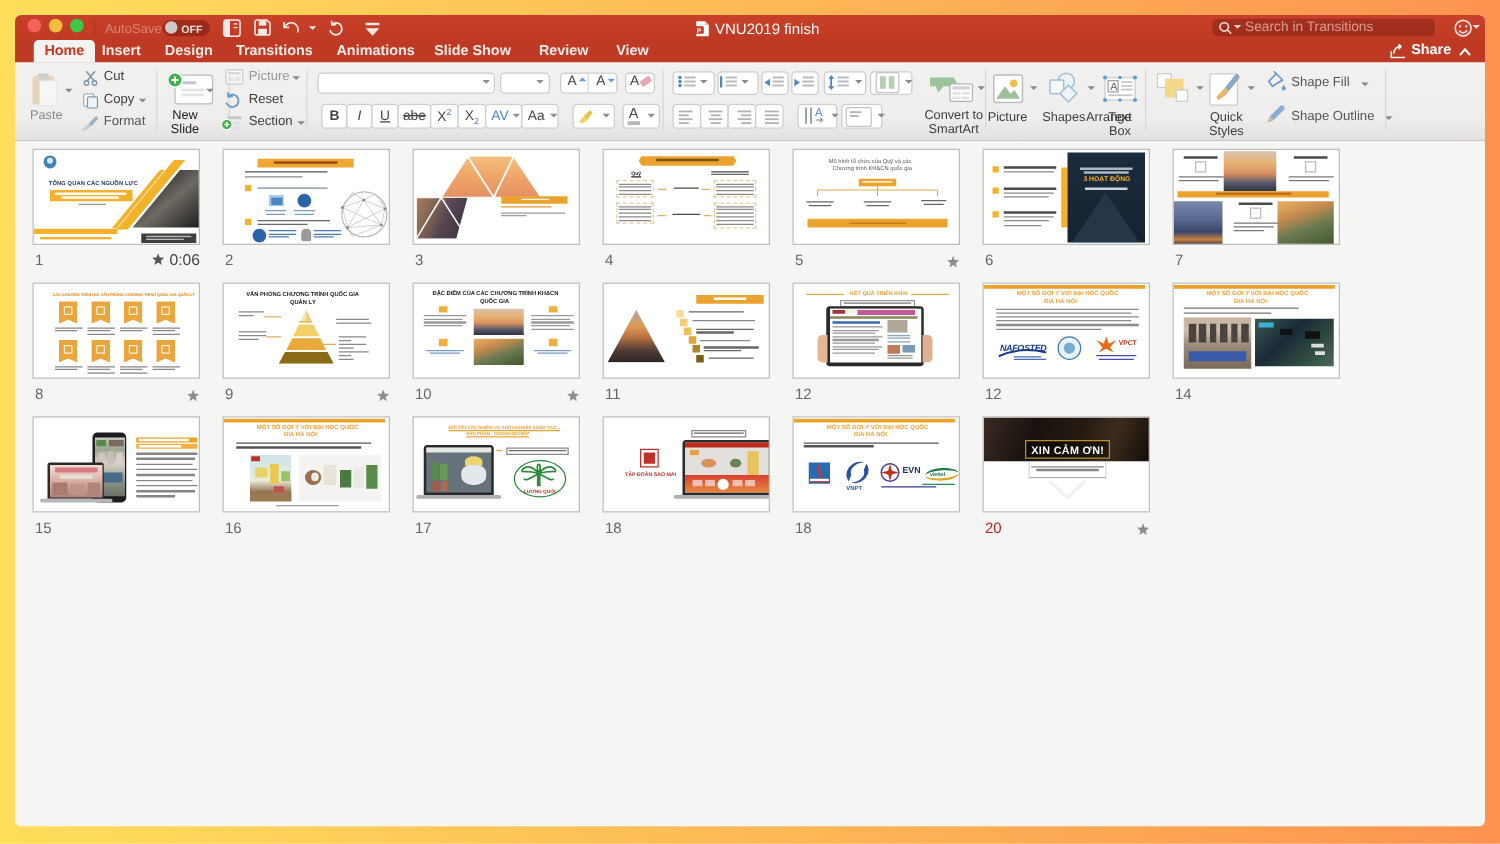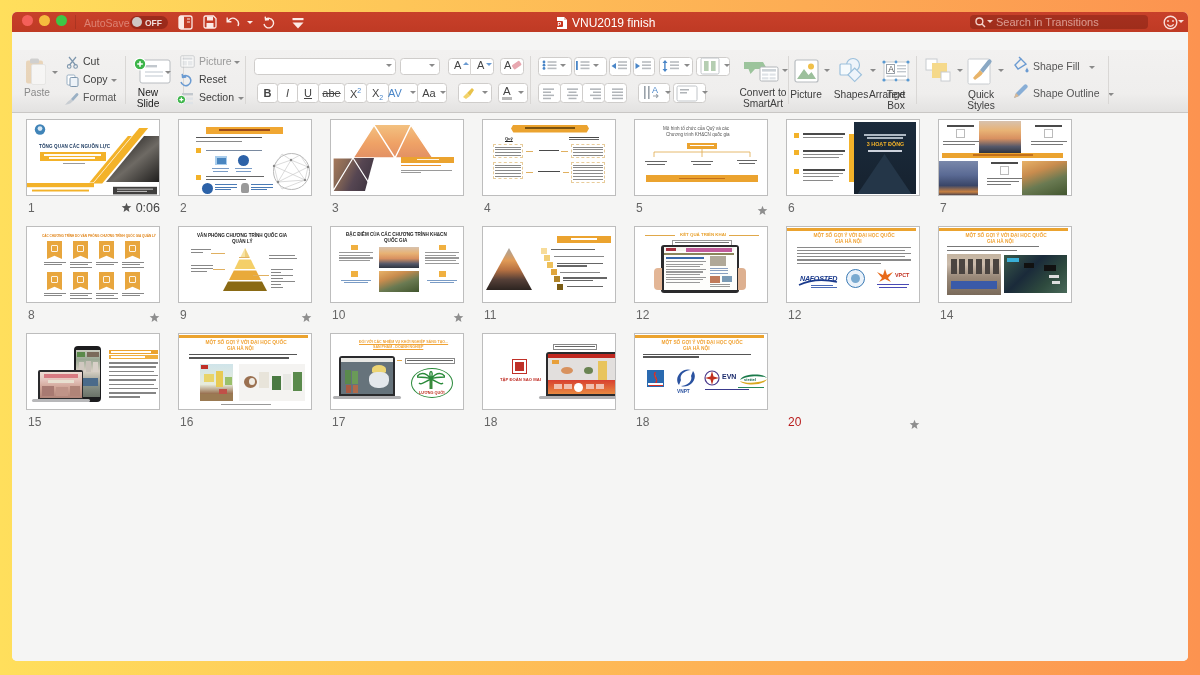--- a/index.html
+++ b/index.html
@@ -80,20 +80,38 @@
     <div class="dd" style="left:975px;top:8px;border-top-color:#f4d2ca;"></div>
     <div style="position:absolute;left:984px;top:4px;font-size:11px;color:rgba(255,225,218,.6)">Search in Transitions</div>
     <svg style="position:absolute;left:1151px;top:2.5px" width="15" height="15" viewBox="0 0 15 15">
       <circle cx="7.5" cy="7.5" r="6.3" fill="none" stroke="#f8ded8" stroke-width="1.4"></circle>
       <path d="M5 5 L5 7 M10 5 L10 7" stroke="#f8ded8" stroke-width="1.4"></path>
       <path d="M4.4 9.2 A3.4 3.4 0 0 0 10.6 9.2" fill="none" stroke="#f8ded8" stroke-width="1.4"></path>
     </svg>
     <div class="dd" style="left:1166px;top:8px;border-top-color:#f8ded8;"></div>
   </div>
 
+  <div id="tabrow">
+    <div style="position:absolute;left:15px;top:0;width:49px;height:18px;background:#f4f3f2;border-radius:4px 4px 0 0"></div>
+    <div class="tab" style="left:15px;width:49px;color:#c5361d;">Home</div>
+    <div class="tab" style="left:61px;width:48px;">Insert</div>
+    <div class="tab" style="left:111px;width:56px;">Design</div>
+    <div class="tab" style="left:168px;width:79px;">Transitions</div>
+    <div class="tab" style="left:248px;width:81px;">Animations</div>
+    <div class="tab" style="left:331px;width:70px;">Slide Show</div>
+    <div class="tab" style="left:409px;width:60px;">Review</div>
+    <div class="tab" style="left:468px;width:52px;">View</div>
+    <svg style="position:absolute;left:1100px;top:3px" width="13" height="12" viewBox="0 0 13 12">
+      <path d="M1 6 L1 11 L12 11 M3 8 C3 4 6 2 9 2 M9 2 L6.6 0.6 M9 2 L7 4.4" fill="none" stroke="#fff" stroke-width="1.3"></path>
+    </svg>
+    <div style="position:absolute;left:1117px;top:2px;font-size:11.5px;font-weight:bold;color:#fff">Share</div>
+    <svg style="position:absolute;left:1155px;top:6px" width="10" height="7" viewBox="0 0 10 7">
+      <path d="M1 6 L5 1.5 L9 6" fill="none" stroke="#fff" stroke-width="1.6"></path>
+    </svg>
+  </div>
 
   <div id="ribbon">
 <svg style="position:absolute;left:13px;top:8px;opacity:.55" width="22" height="28" viewBox="0 0 22 28">
   <rect x="1" y="2.5" width="17" height="23" rx="2" fill="#e3bf8f"></rect>
   <rect x="5" y="0.5" width="9" height="5" rx="1.5" fill="#b6b6b6"></rect>
   <rect x="6.5" y="6.5" width="14" height="20" rx="1.5" fill="#fbfbfa" stroke="#d8d8d6" stroke-width=".8"></rect>
 </svg>
 <div class="dd" style="left:40px;top:21px;"></div>
 <div class="rlab" style="left:5px;top:38px;width:40px;color:#8a8a8a;">Paste</div>
 <svg style="position:absolute;left:54px;top:6px" width="13" height="13" viewBox="0 0 13 13">
@@ -168,21 +186,21 @@
       <div style="position:absolute;left:265px;top:36.5px;width:21px;height:13px;font-size:11px;color:#444;text-align:center;"><i>I</i></div>
       <div class="rbtn" style="left:285px;top:33px;width:22px;height:20px;"></div>
       <div style="position:absolute;left:285px;top:36.5px;width:22px;height:13px;font-size:11px;color:#444;text-align:center;"><u>U</u></div>
       <div class="rbtn" style="left:306px;top:33px;width:27px;height:20px;"></div>
       <div style="position:absolute;left:306px;top:36.5px;width:27px;height:13px;font-size:11px;color:#444;text-align:center;"><span style="text-decoration:line-through">abe</span></div>
       <div class="rbtn" style="left:332px;top:33px;width:23px;height:20px;"></div>
       <div style="position:absolute;left:332px;top:36.5px;width:23px;height:13px;font-size:11px;color:#444;text-align:center;">X<sup style="font-size:7px;color:#4a86c8">2</sup></div>
       <div class="rbtn" style="left:354px;top:33px;width:23px;height:20px;"></div>
       <div style="position:absolute;left:354px;top:36.5px;width:23px;height:13px;font-size:11px;color:#444;text-align:center;">X<sub style="font-size:7px;color:#4a86c8">2</sub></div>
       <div class="rbtn" style="left:376px;top:33px;width:30px;height:20px;"></div>
-      <div style="position:absolute;left:376px;top:36.5px;width:24px;height:13px;font-size:11px;color:#444;"><span style="color:#4a86c8">AV</span></div>
+      <div style="position:absolute;left:376px;top:36.5px;width:24px;height:13px;font-size:11px;color:#444;text-align:center;"><span style="color:#4a86c8">AV</span></div>
       <div class="rbtn" style="left:405px;top:33px;width:30px;height:20px;"></div>
       <div style="position:absolute;left:405px;top:36.5px;width:24px;height:13px;font-size:11px;color:#444;text-align:center;">Aa</div>
       <div class="dd" style="left:398px;top:41px;"></div>
       <div class="dd" style="left:428px;top:41px;"></div>
 <div class="rbtn" style="left:446px;top:33px;width:34px;height:20px;"></div>
 <svg style="position:absolute;left:449px;top:36px" width="14" height="13" viewBox="0 0 14 13">
  <path d="M2 11 L6 7 L9 10 L5 13 Z" fill="#f3d36a"></path>
         <path d="M6 7 L11 2 L13 4 L9 10 Z" fill="#e8c24a"></path>
 </svg>
 <div class="dd" style="left:470px;top:41px;"></div>
@@ -900,18 +918,31 @@
         <div style="position:absolute;left:87px;top:39px;font-size:7px;color:#1a2a6c;white-space:nowrap;font-weight:bold">EVN</div>
         <div style="position:absolute;left:70px;top:55px;width:44px;height:1.4px;background:#3a3a8c;"></div>
         <svg style="position:absolute;left:104px;top:38px" width="29" height="15" viewBox="0 0 29 15">
           <path d="M1 8 C4 1 25 1 28 6 C22 3 6 4 1 8" fill="#1a7a4a"></path>
           <path d="M28 7 C25 14 4 14 1 9 C7 12 23 11 28 7" fill="#d8a820"></path>
         </svg>
         <div style="position:absolute;left:109px;top:42.5px;font-size:4.2px;color:#14684a;white-space:nowrap;font-weight:bold">viettel</div>
         <div style="position:absolute;left:103px;top:53px;width:26px;height:1.2px;background:#2a8a5a;"></div>
       </div>
 <div style="position:absolute;left:624px;top:302px;font-size:12px;color:#666;white-space:nowrap;">18</div>
+<div class="slide" style="left:774px;top:220px;">
+        <div style="position:absolute;left:0;top:0;width:134px;height:34.5px;background:linear-gradient(110deg,#3a2a22 0%,#18120e 30%,#241a12 55%,#3c2c1c 75%,#100c08 100%)"></div>
+        <div style="position:absolute;left:33px;top:18px;width:68px;height:15px;border:1.4px solid #b8912f;background:rgba(10,8,6,.55)"></div>
+        <div style="position:absolute;left:38px;top:20.5px;font-size:8.6px;color:#fff;white-space:nowrap;font-weight:bold;letter-spacing:.3px">XIN CẢM ƠN!</div>
+        <div style="position:absolute;left:38px;top:38.5px;width:58px;height:1.3px;background:#888;"></div>
+        <div style="position:absolute;left:42px;top:41.3px;width:50px;height:1.3px;background:#888;"></div>
+        <svg style="position:absolute;left:36px;top:35px" width="62" height="14" viewBox="0 0 62 14">
+          <path d="M0 0 L0 13 L62 13 L62 0" fill="none" stroke="#b0b0b0" stroke-width="1"></path>
+        </svg>
+        <svg style="position:absolute;left:52px;top:50px" width="30" height="16" viewBox="0 0 30 16">
+          <path d="M1 1 L15 14 L29 1" fill="none" stroke="#f1f1ef" stroke-width="2.5"></path>
+        </svg>
+      </div>
 <div style="position:absolute;left:776px;top:302px;font-size:12px;color:#b91c1c;white-space:nowrap;">20</div>
 <div style="position:absolute;left:774px;top:302px;width:134px;text-align:right"><svg width="11" height="11" viewBox="0 0 24 24" style="vertical-align:-1px">
           <path d="M12 1.5 L14.8 8.6 L22.5 9.2 L16.6 14.2 L18.4 21.7 L12 17.6 L5.6 21.7 L7.4 14.2 L1.5 9.2 L9.2 8.6 Z" fill="#8e8e8e"></path>
         </svg></div>
   </div>
 </div>
 
 </body></html>

